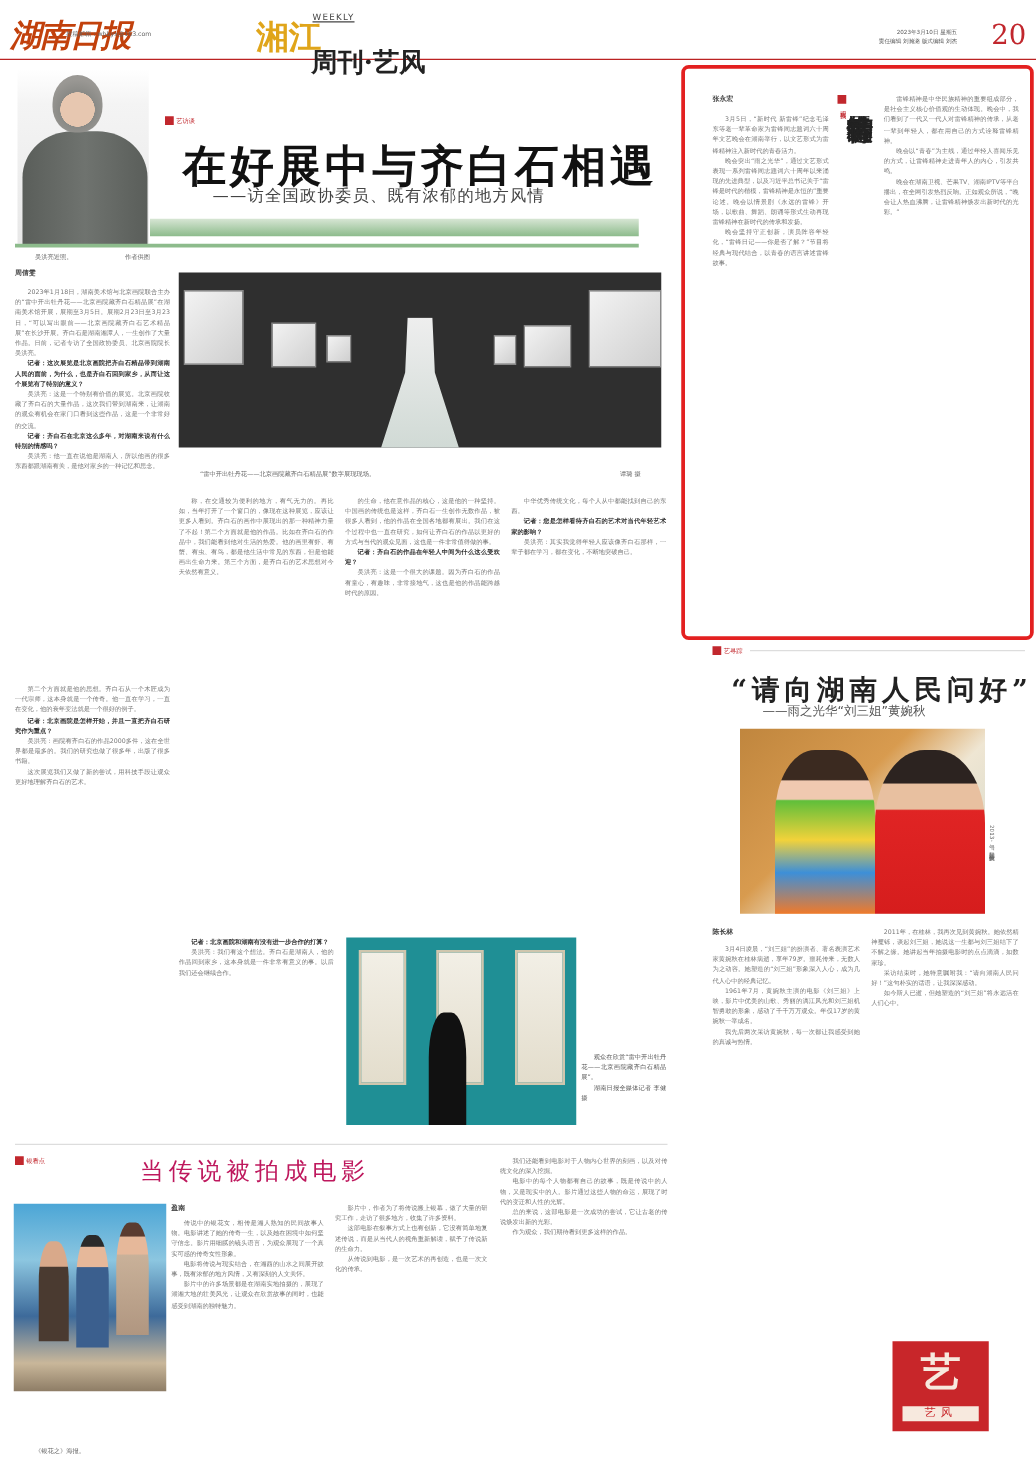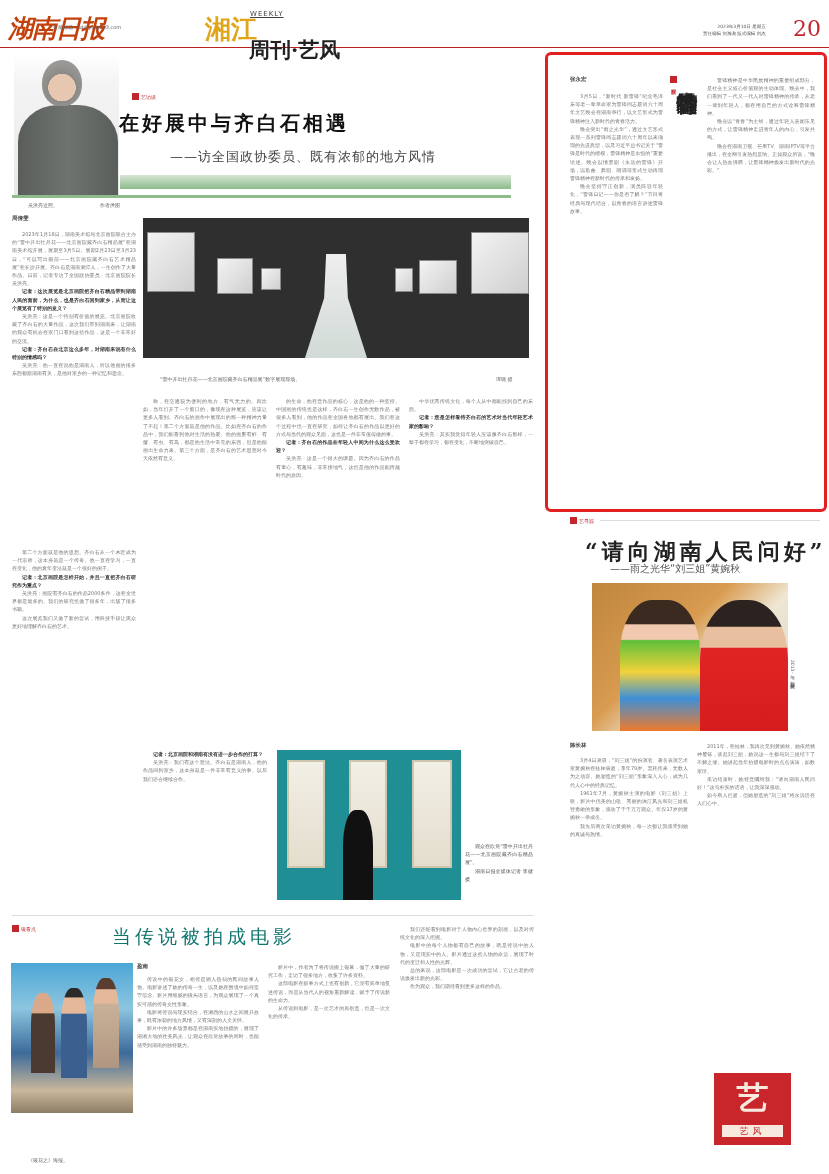--- a/index.html
+++ b/index.html
@@ -18,21 +18,21 @@
 .txt .q{color:#333;font-weight:bold;text-indent:2em}
 .kicker{display:flex;align-items:center;gap:2px;font-size:5px;color:#c1272d}
 .kicker .sq{width:7px;height:7px;background:#c1272d;display:inline-block}
 .author{font-size:5.5px;font-weight:bold;color:#444}
 .caption{font-size:5px;color:#666}
 .portrait{left:14px;top:55px;width:105px;height:140px;background:linear-gradient(180deg,#fff 0%,#f4f4f4 20%,#e8e8e8 100%)}
 .head{left:42px;top:60px;width:40px;height:46px;border-radius:50% 50% 45% 45%;background:radial-gradient(circle at 50% 60%,#e7c7b0 40%,#8a8a86 41%,#9a9894 70%)}
 .body-coat{left:18px;top:105px;width:100px;height:92px;border-radius:40% 40% 0 0;background:linear-gradient(90deg,#5a5e5a,#6f736f 50%,#5a5e5a)}
 .greenband{left:120px;top:175px;width:391px;height:14px;background:linear-gradient(180deg,#d7e6d4,#8dbb8c)}
 .greenline{left:12px;top:195px;width:499px;height:3px;background:#8dbb8c}
-.main-title{left:119px;top:110px;font-size:20px;font-weight:bold;color:#111;letter-spacing:3px}
+.main-title{left:146px;top:110px;font-size:35px;font-weight:bold;color:#111;letter-spacing:3px}
 .sub-title{left:170px;top:148px;font-size:13px;color:#444;letter-spacing:1px}
 .photo1{left:143px;top:218px;width:386px;height:140px;background:#2f2f2f;overflow:hidden}
 .ph-panel{background:linear-gradient(135deg,#f3f3f3,#cfcfcf);border:1px solid #888}
 .scroll{left:160px;top:36px;width:66px;height:110px;background:linear-gradient(180deg,#eee,#cfd9d4);clip-path:polygon(35% 0,65% 0,68% 40%,100% 100%,0 100%,32% 40%)}
 .photo2{left:277px;top:750px;width:184px;height:150px;background:#1f8f95}
 .frame{background:linear-gradient(180deg,#f2efe6,#e3ddcc);border:2px solid #cfc6ae}
 .red-box{left:545px;top:52px;width:282px;height:460px;border:3px solid #e32020;border-radius:6px}
 .vert-title{left:677px;top:75px;width:24px;font-family:"DejaVu Serif",serif;font-size:22px;line-height:28px;color:#222;writing-mode:vertical-rl}
 .photo3{left:592px;top:583px;width:196px;height:148px;background:linear-gradient(135deg,#c0863e,#d89b4f 40%,#efe6d3 60%,#cfd6c8)}
 .p3woman1{left:620px;top:600px;width:80px;height:131px;background:linear-gradient(180deg,#3b2a20 0%,#3b2a20 18%,#f0c9b0 19%,#f0c9b0 30%,#5fbf3a 31%,#f2d23a 55%,#3d8fd8 75%,#f07a2a 100%);border-radius:40% 40% 0 0}
@@ -167,21 +167,21 @@
   <p>2011年，在桂林，我再次见到黄婉秋。她依然精神矍铄，谈起刘三姐，她说这一生都与刘三姐结下了不解之缘。她讲起当年拍摄电影时的点点滴滴，如数家珍。</p>
   <p>采访结束时，她特意嘱咐我：“请向湖南人民问好！”这句朴实的话语，让我深深感动。</p>
   <p>如今斯人已逝，但她塑造的“刘三姐”将永远活在人们心中。</p>
 </div>
 
 <div class="abs hline" style="left:12px;top:915px;width:522px"></div>
 <div class="abs kicker" style="left:12px;top:925px">
   <span class="sq"></span>
   <span>银看点</span>
 </div>
-<div class="abs" style="left:112px;top:924px;font-family:'DejaVu Serif',serif;font-size:19px;color:#0f766e;letter-spacing:4px">当传说被拍成电影</div>
+<div class="abs" style="left:112px;top:924px;font-family:'DejaVu Serif',serif;font-size:19px;color:#be185d;letter-spacing:4px">当传说被拍成电影</div>
 <div class="abs photo4">
   <div class="abs" style="left:20px;top:30px;width:24px;height:80px;background:linear-gradient(180deg,#d9a98a 0%,#d9a98a 25%,#4a3a30 26%,#4a3a30 100%);border-radius:40% 40% 0 0"></div>
   <div class="abs" style="left:50px;top:25px;width:26px;height:90px;background:linear-gradient(180deg,#2a2a2a 0%,#2a2a2a 10%,#e6b89a 11%,#e6b89a 28%,#3b5f8e 29%,#3b5f8e 100%);border-radius:40% 40% 0 0"></div>
   <div class="abs" style="left:82px;top:15px;width:26px;height:90px;background:linear-gradient(180deg,#5a3c30 0%,#5a3c30 12%,#e6b89a 13%,#e6b89a 28%,#c9b199 29%,#b09680 100%);border-radius:40% 40% 0 0"></div>
 </div>
 <div class="abs caption" style="left:28px;top:1157px">《银花之》海报。</div>
 <div class="abs author" style="left:137px;top:963px">盈南</div>
 <div class="abs txt" style="left:137px;top:975px;width:122px;height:190px">
   <p>传说中的银花女，相传是湘人熟知的民间故事人物。电影讲述了她的传奇一生，以及她在困境中如何坚守信念。影片用细腻的镜头语言，为观众展现了一个真实可感的传奇女性形象。</p>
   <p>电影将传说与现实结合，在湘西的山水之间展开故事，既有浓郁的地方风情，又有深刻的人文关怀。</p>

